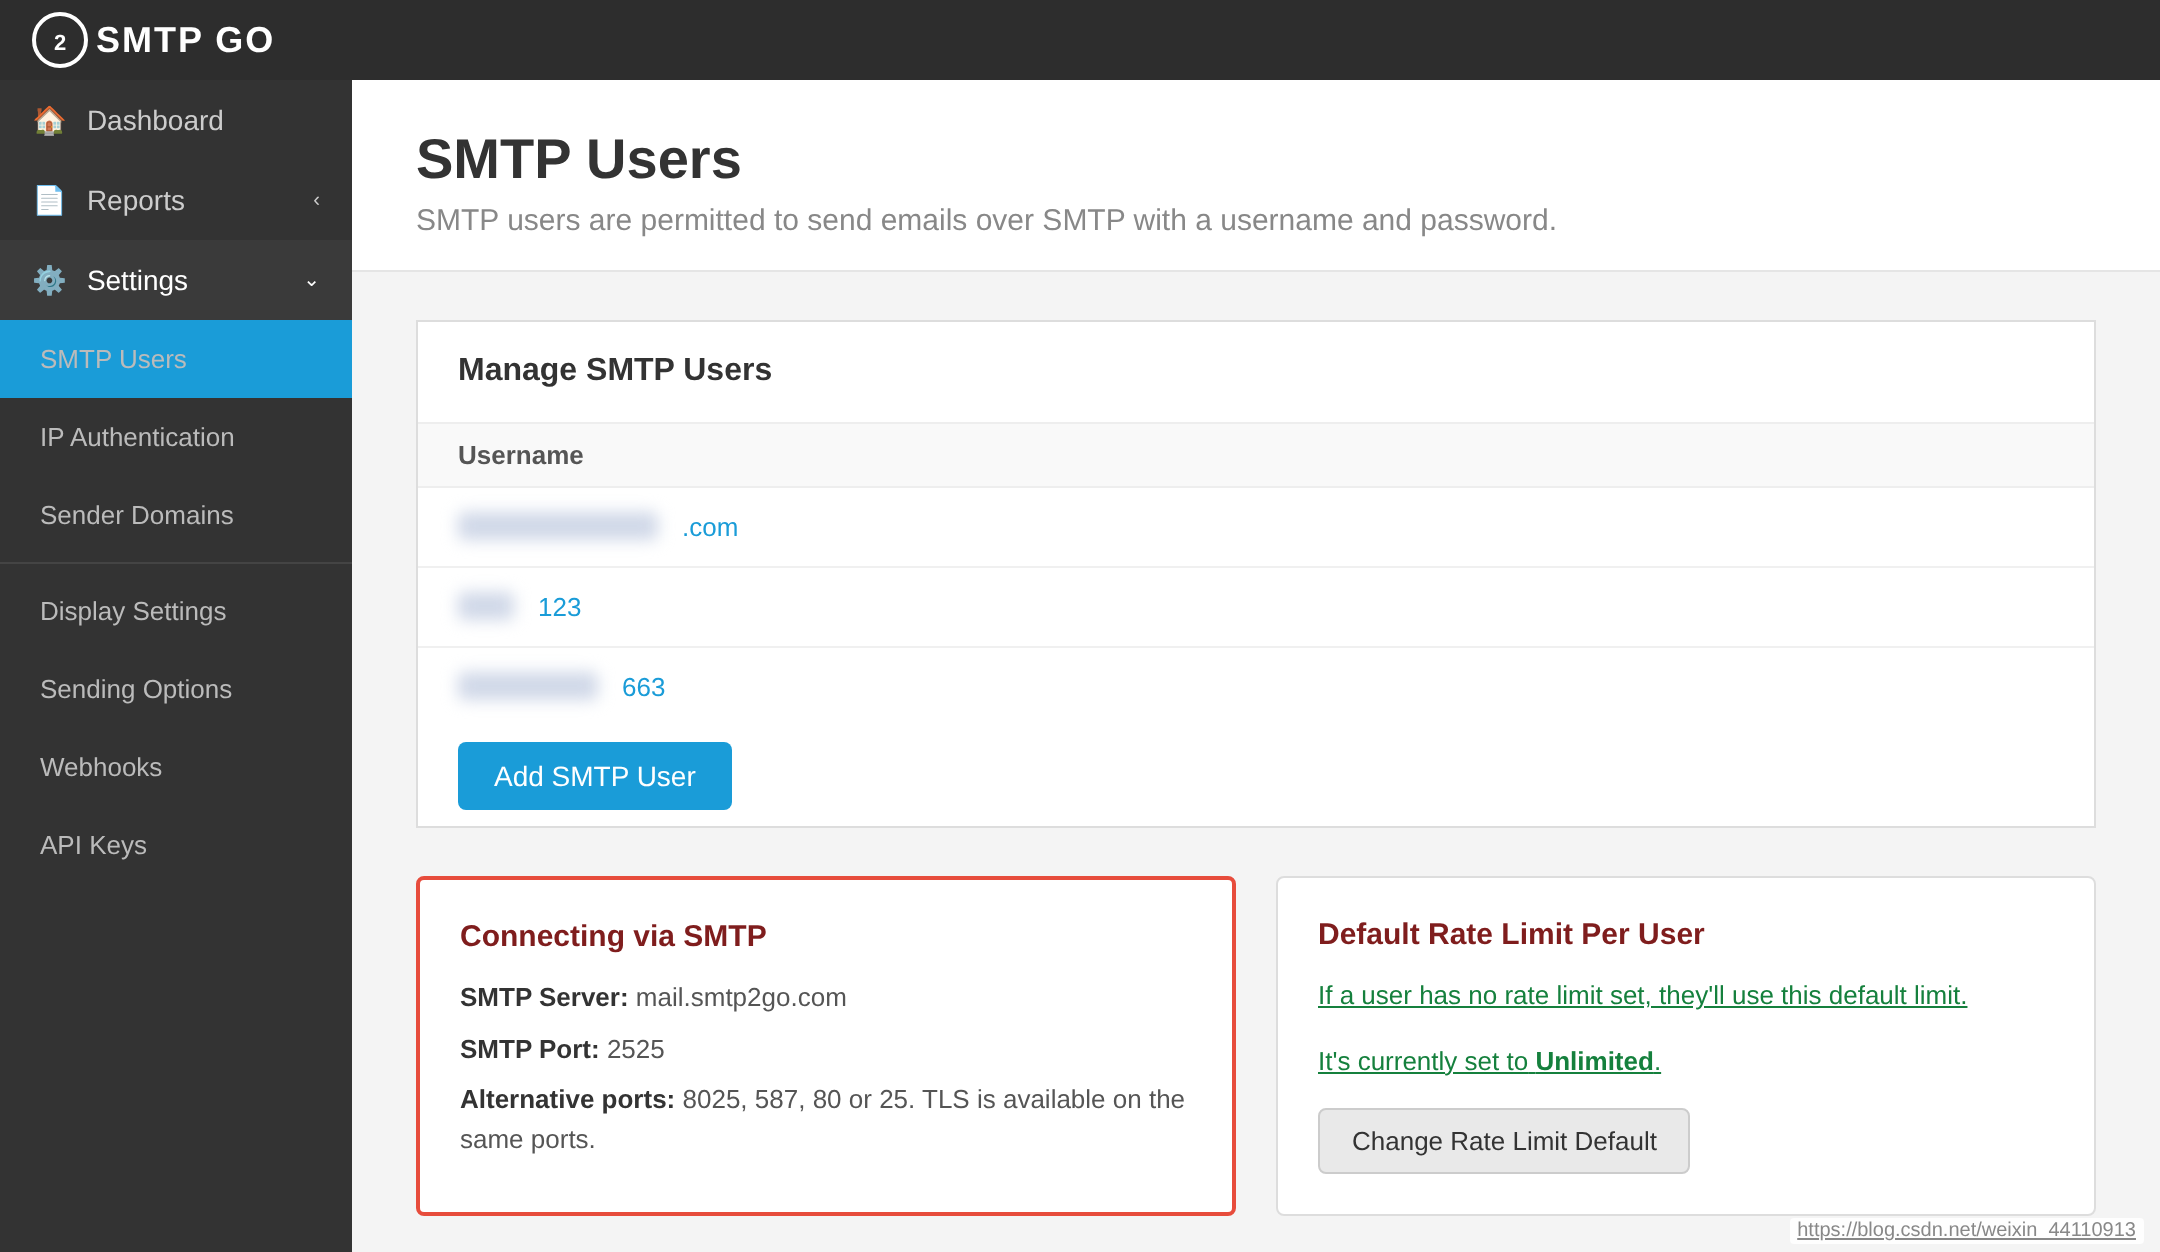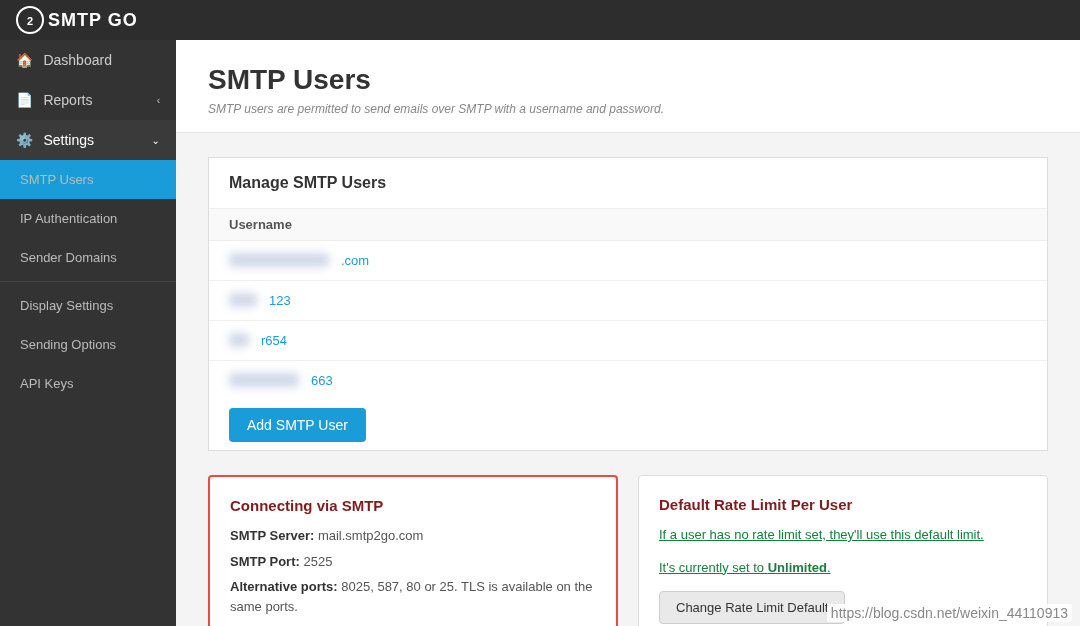--- a/index.html
+++ b/index.html
@@ -93,22 +93,21 @@
       border-bottom: 1px solid #e5e5e5;
     }
     .page-title {
       font-size: 28px;
       font-weight: 600;
       color: #333;
       margin-bottom: 6px;
     }
     .page-subtitle {
       color: #888;
-      font-size: 12px;
-      font-style: italic;
+      font-size: 15px;
     }
     .page-body {
       padding: 24px 32px;
     }
 
     
     .manage-section {
       background: #fff;
       border: 1px solid #ddd;
       border-radius: 0;
@@ -208,26 +207,27 @@
       font-size: 13px;
       color: #333;
       cursor: pointer;
     }
 
     
     .url-hint {
       position: fixed;
       bottom: 4px;
       right: 8px;
-      font-size: 14px;
+      font-size: 10px;
       color: #888;
       background: rgba(255,255,255,0.85);
       padding: 1px 4px;
       border-radius: 2px;
       pointer-events: none;
+      text-decoration: underline;
     }
   </style>
 </head>
 <body>
 
 <div class="topbar">
   <div class="logo">
     <svg class="logo-icon" viewBox="0 0 28 28">
       <circle cx="14" cy="14" r="13" fill="none" stroke="#fff" stroke-width="2"></circle>
       <text x="14" y="19" text-anchor="middle" fill="#fff" font-size="11" font-weight="bold">2</text>
@@ -272,20 +272,23 @@
     <div class="sidebar-divider"></div>
 
     <div class="sidebar-item sub-item">
       <span>Display Settings</span>
     </div>
 
     <div class="sidebar-item sub-item">
       <span>Sending Options</span>
     </div>
 
+    <div class="sidebar-item sub-item">
+      <span>Webhooks</span>
+    </div>
 
     <div class="sidebar-item sub-item">
       <span>API Keys</span>
     </div>
   </nav>
 
   <main class="content">
 
     <div class="page-header">
       <h1 class="page-title">SMTP Users</h1>
@@ -304,24 +307,20 @@
           <span class="user-text">.com</span>
         </div>
 
         
         <div class="user-row">
           <span class="blur-block" style="width:28px;"></span>
           <span class="user-text">123</span>
         </div>
 
         
-        <div class="user-row">
-          <span class="blur-block" style="width:20px;"></span>
-          <span class="user-text">r654</span>
-        </div>
 
         
         <div class="user-row">
           <span class="blur-block" style="width:70px;"></span>
           <span class="user-text">663</span>
         </div>
 
         
         <button class="add-btn">Add SMTP User</button>
       </div>

